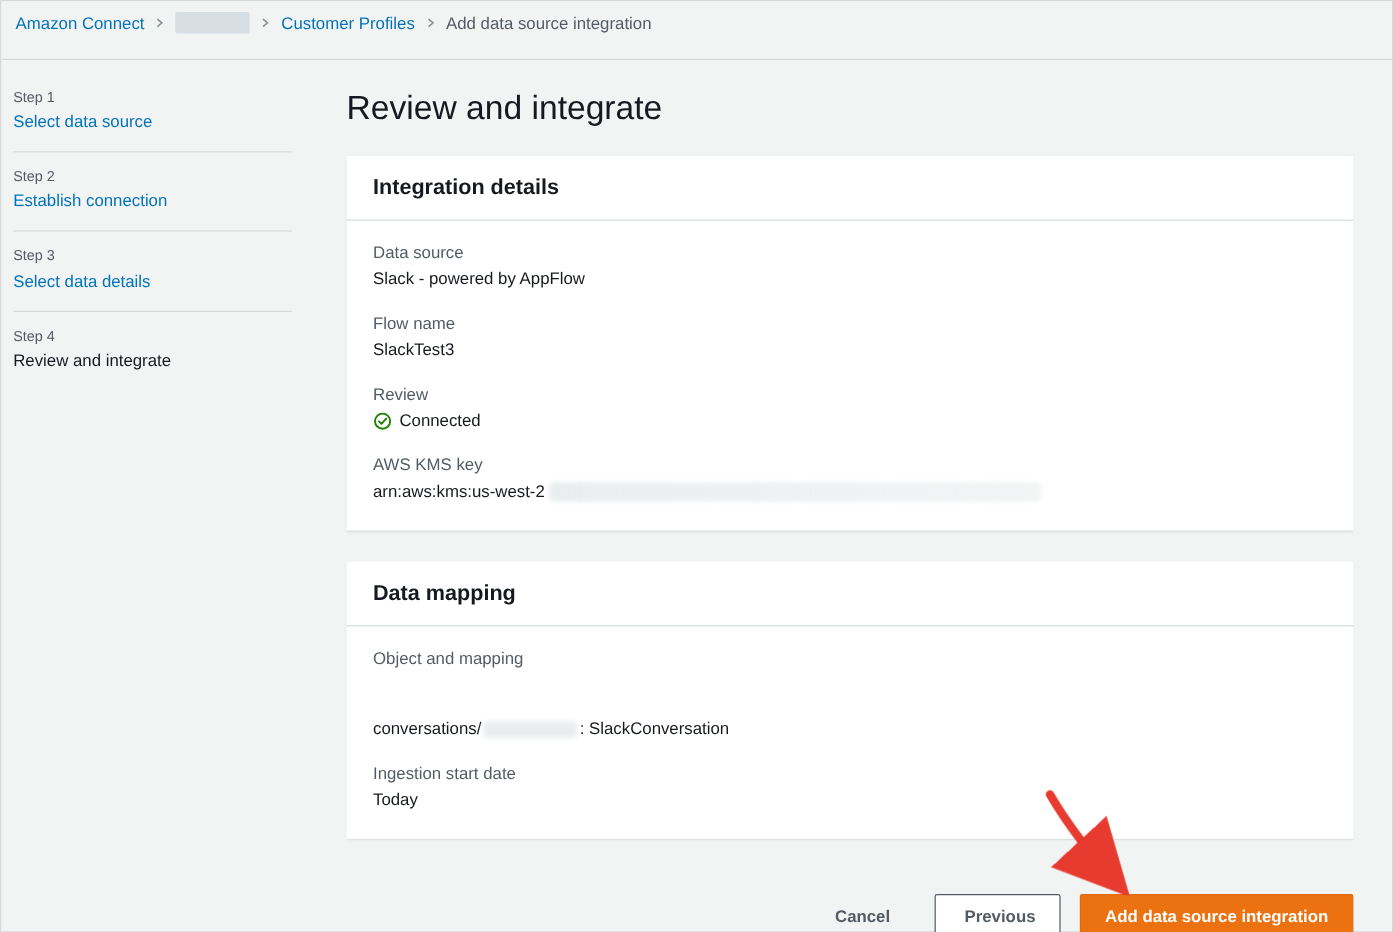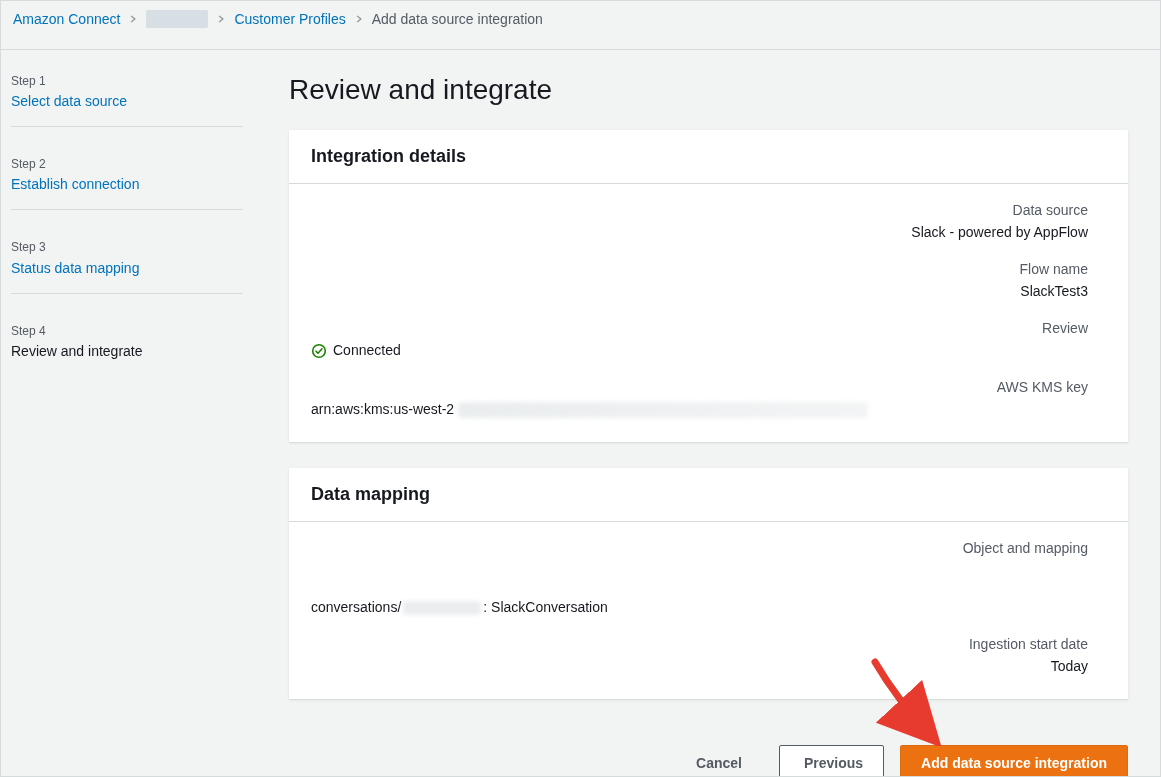--- a/index.html
+++ b/index.html
@@ -45,21 +45,21 @@
   }
   .crumb-current{color:var(--muted);}
 
   .layout{display:flex;height:calc(100% - 38px);}
 
   
   .sidebar{
     width:260px;flex:0 0 260px;
     padding:14px 18px 18px 10px;
   }
-  .step{padding:8px 0 14px 0;border-bottom:1px solid var(--border);margin-bottom:20px;}
+  .step{padding:8px 0 14px 0;border-bottom:1px solid var(--border);margin-bottom:3px;}
   .step:last-child{border-bottom:none;}
   .step-label{font-size:12px;color:var(--muted);line-height:1.6;}
   .step-title{font-size:14px;line-height:1.5;}
   .step-title.link{color:var(--link);cursor:pointer;}
   .step-title.current{color:var(--text);font-weight:400;}
 
   
   .main{
     flex:1;
     padding:18px 32px 24px 28px;
@@ -72,21 +72,21 @@
   .card{
     background:var(--panel);
     box-shadow:0 1px 1px rgba(0,0,0,.05),0 1px 3px rgba(0,0,0,.08);
     margin-bottom:26px;
   }
   .card-head{
     padding:16px 22px;
     border-bottom:1px solid var(--border);
   }
   .card-head h2{margin:0;font-size:18px;font-weight:700;}
-  .card-body{padding:18px 40px 22px 22px;text-align:right;}
+  .card-body{padding:18px 40px 22px 22px;}
   .kv{margin-bottom:18px;}
   .kv:last-child{margin-bottom:0;}
   .kv .k{font-size:14px;color:var(--muted);margin-bottom:4px;}
   .kv .v{font-size:14px;color:var(--text);line-height:1.5;}
 
   .status-line{display:flex;align-items:center;gap:6px;color:var(--green);font-size:14px;}
   .status-line svg{width:16px;height:16px;display:block;}
 
   .kms-value{display:flex;align-items:center;gap:4px;}
   .kms-blur{display:inline-block;height:16px;width:410px;background:linear-gradient(90deg,var(--blurred) 0%,rgba(234,237,238,.6) 100%);filter:blur(2px);border-radius:3px;}
@@ -143,21 +143,21 @@
     <div class="step">
       <div class="step-label">Step 1</div>
       <div class="step-title link">Select data source</div>
     </div>
     <div class="step">
       <div class="step-label">Step 2</div>
       <div class="step-title link">Establish connection</div>
     </div>
     <div class="step">
       <div class="step-label">Step 3</div>
-      <div class="step-title link">Status data mapping</div>
+      <div class="step-title link">Select data details</div>
     </div>
     <div class="step">
       <div class="step-label">Step 4</div>
       <div class="step-title current">Review and integrate</div>
     </div>
   </aside>
 
   <main class="main">
     <h1 class="page-title">Review and integrate</h1>
 

